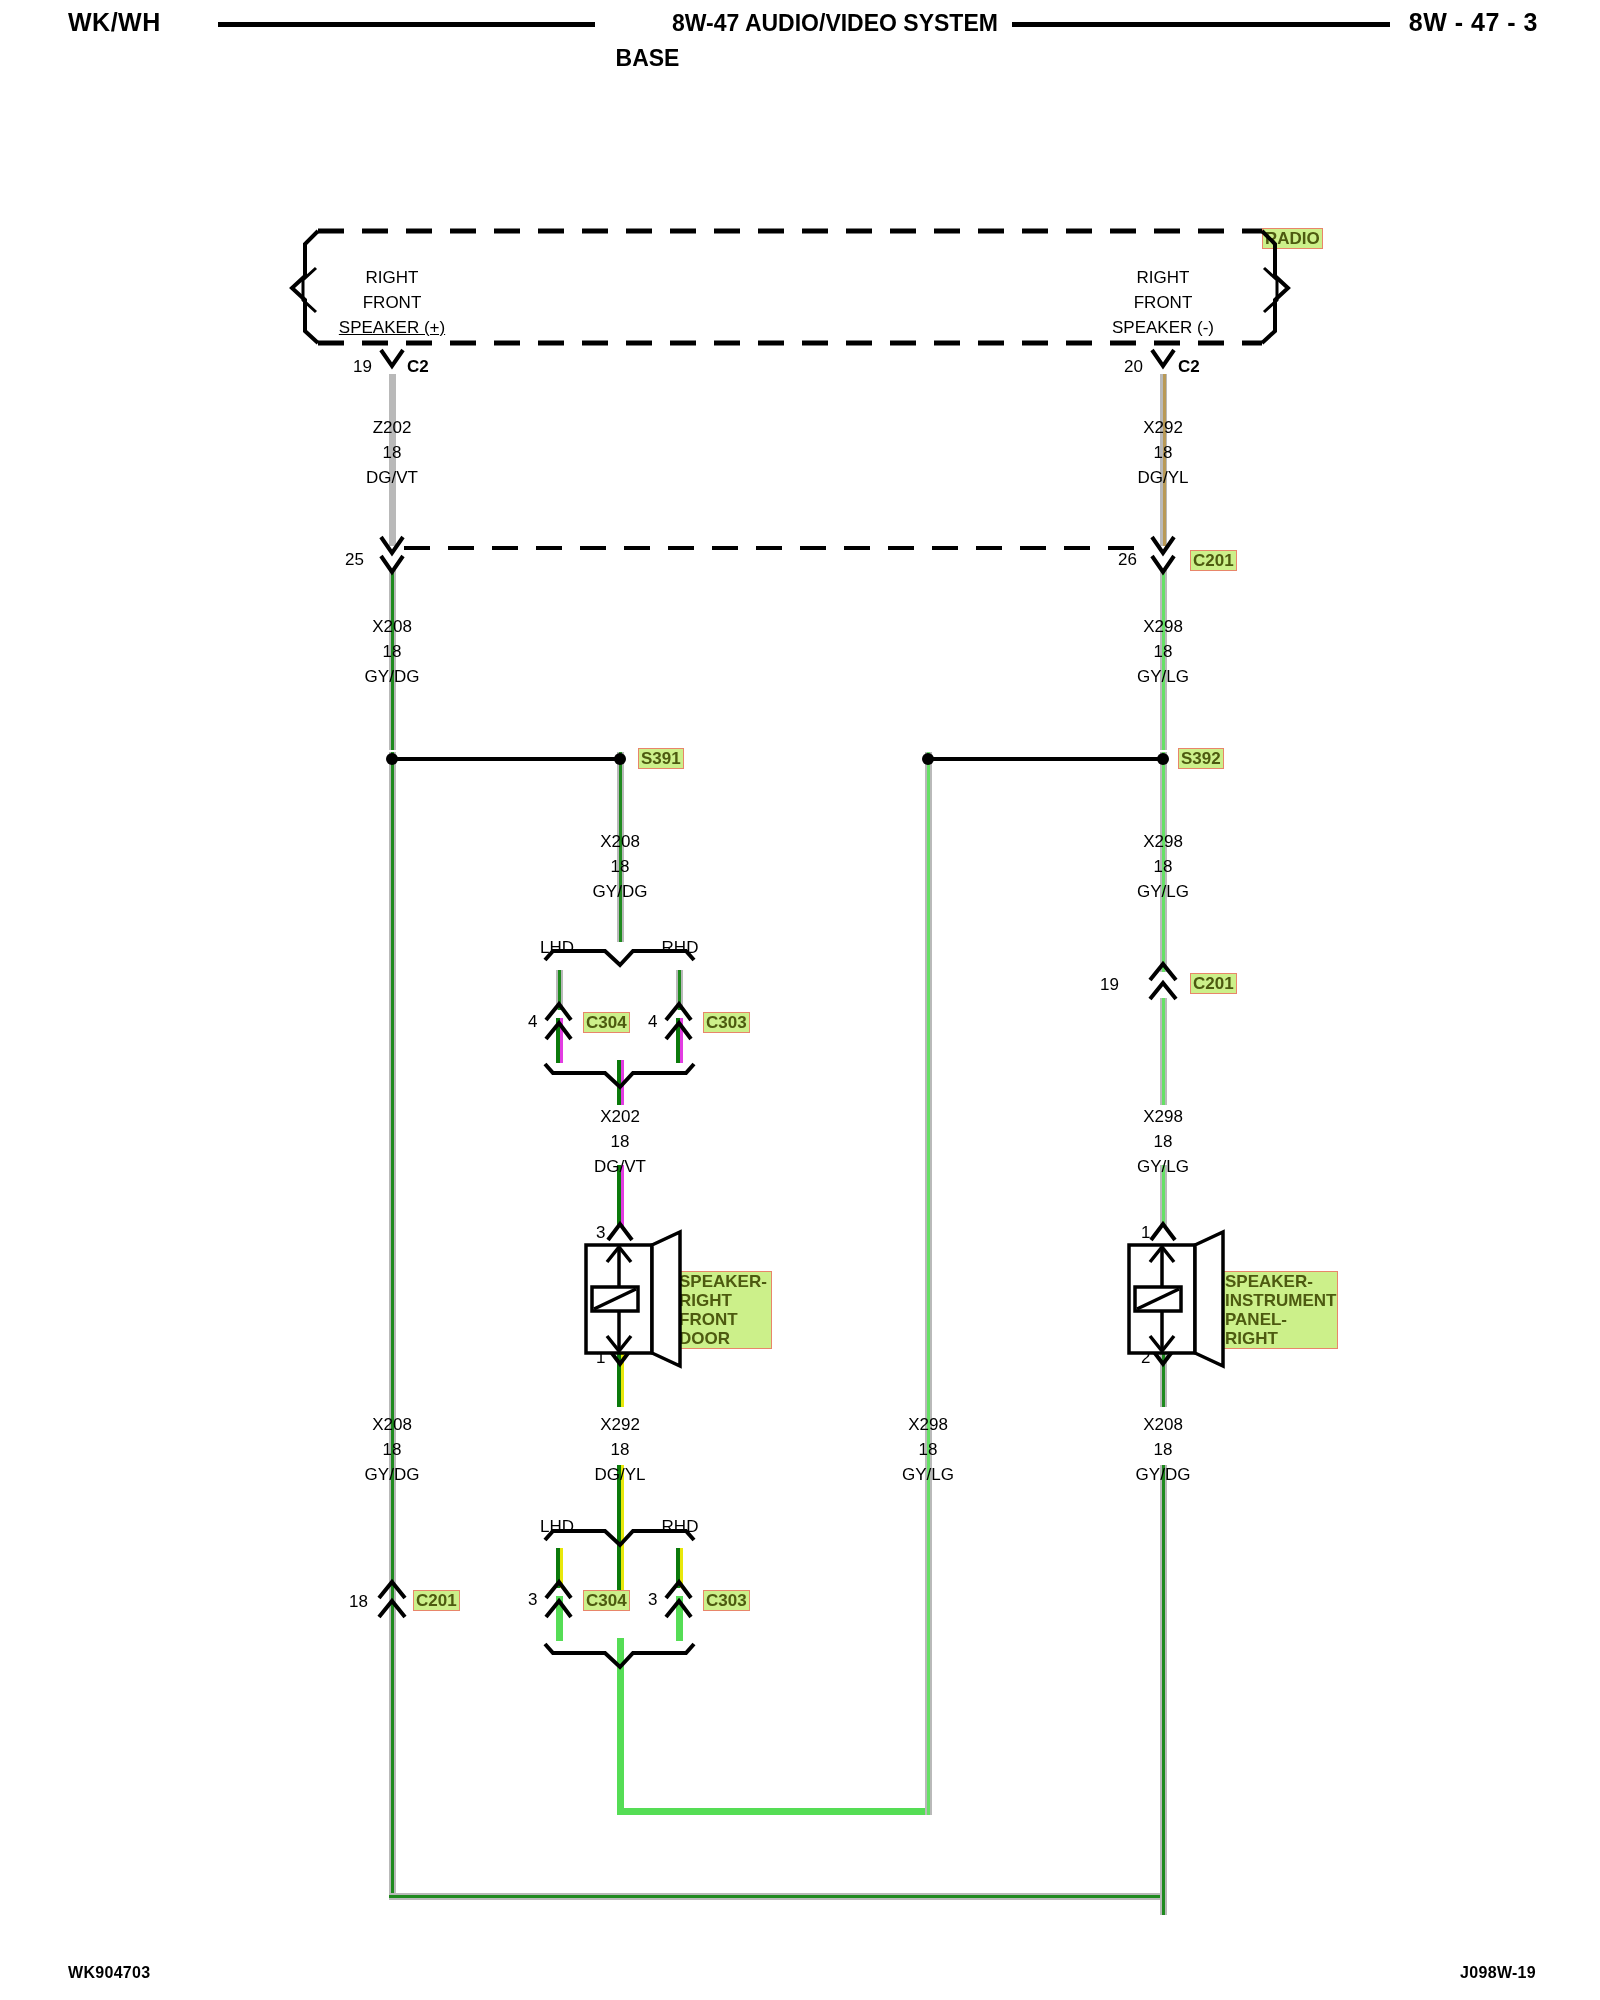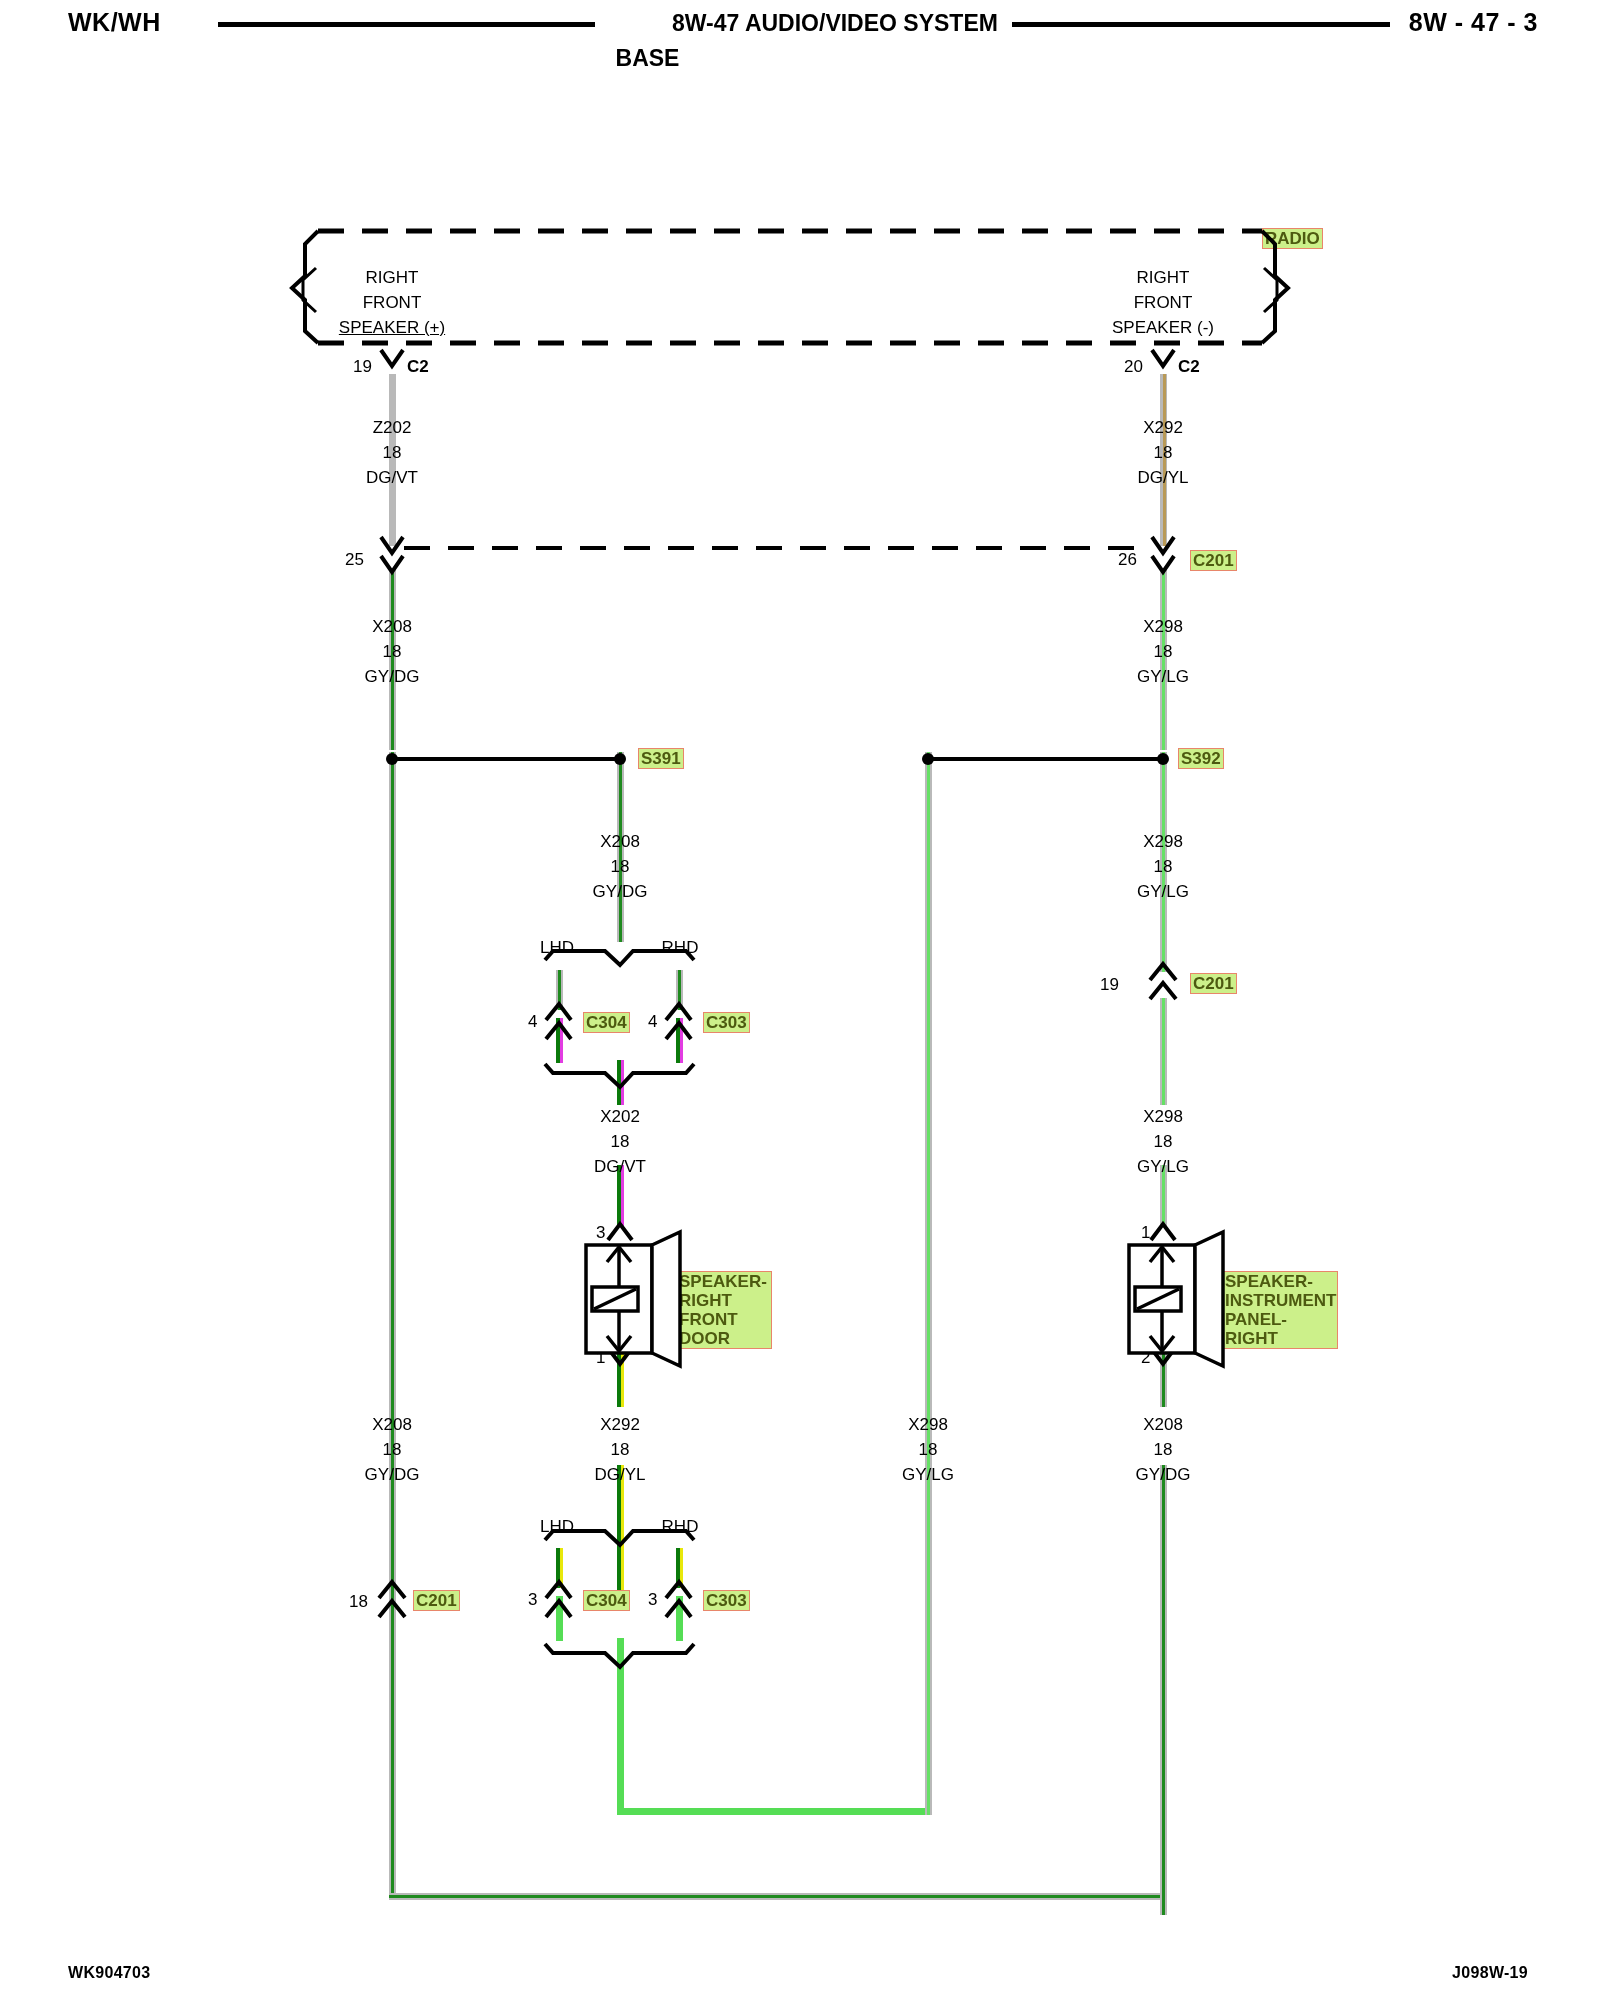--- a/index.html
+++ b/index.html
@@ -13,21 +13,21 @@
   #hdr-title{left:0;top:10px;width:1600px;text-align:center;font-size:23px;padding-left:35px;}
   #hdr-sub{left:0;top:45px;width:1295px;text-align:center;font-size:23px;font-weight:bold;}
   #hdr-right{right:62px;top:8px;font-size:25px;letter-spacing:.5px;}
   .hdr-rule{position:absolute;height:5px;background:#000;top:22px;}
   #rule-l{left:218px;width:377px;}
   #rule-r{left:1012px;width:378px;}
 
   
   .ftr{position:absolute;bottom:18px;font-size:16px;font-weight:bold;letter-spacing:.3px;}
   #ftr-left{left:68px;}
-  #ftr-right{right:72px;}
+  #ftr-right{right:64px;}
 
   
   .txt{position:absolute;font-size:17px;white-space:nowrap;}
   .txt.c{transform:translateX(-50%);text-align:center;}
   .lbl-pin{position:absolute;font-size:17px;white-space:nowrap;}
   .bold{font-weight:bold;}
 
   
   .tag{position:absolute;background:#ccf08a;border:1px solid #e8866a;
        color:#4d5a10;font-weight:bold;font-size:17px;line-height:19px;

